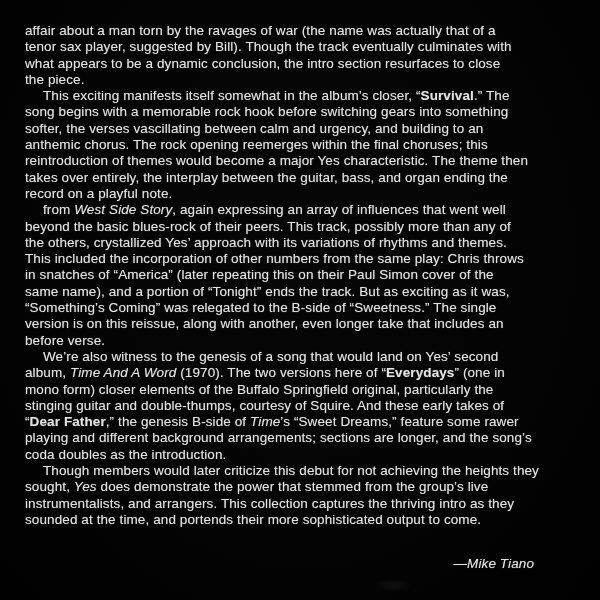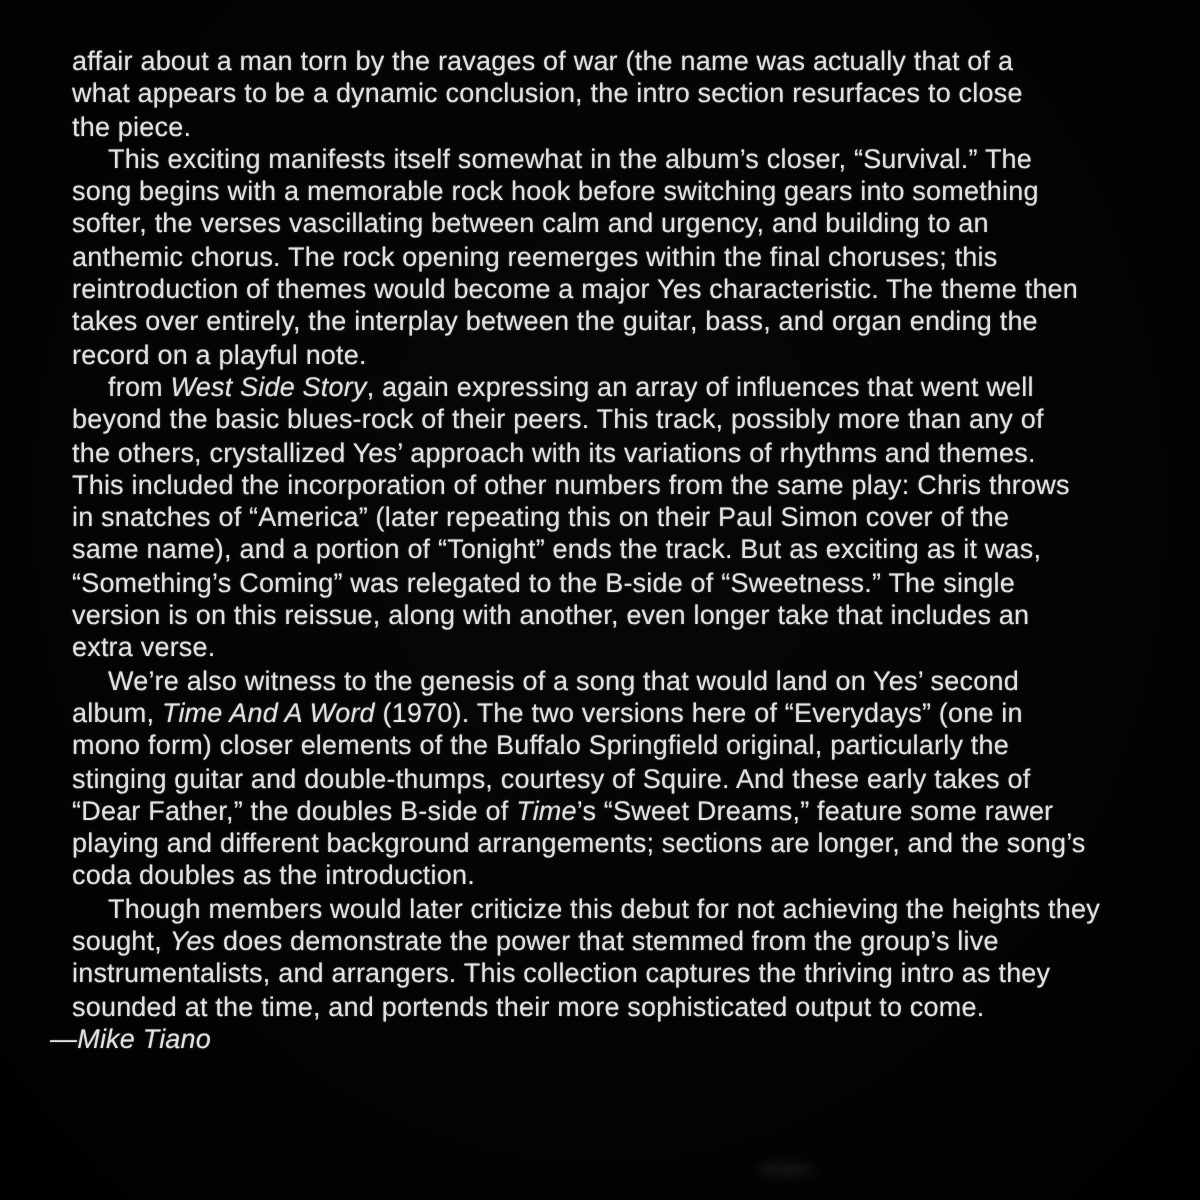--- a/index.html
+++ b/index.html
@@ -22,49 +22,51 @@
     width: 509px;
     color: #e2e2e2;
     font-size: 13.5px;
     line-height: 16.3px;
     text-shadow: 0 0 1px rgba(235,235,235,0.45);
     letter-spacing: 0.1px;
   }
   .line {
     white-space: pre;
     height: 16.3px;
-    margin-left: 11px;
   }
   .para.indent .line:first-child {
     padding-left: 18px;
   }
-  .run-b { font-weight: 400; }
+  .run-b { font-weight: 700; }
   .run-i { font-style: italic; }
   .signature-line {
+    text-align: right;
     font-style: italic;
     height: 16.3px;
+    margin-top: 28px;
   }
   .smudge {
     position: absolute;
     left: 378px;
     top: 582px;
     width: 30px;
     height: 6px;
     background: rgba(110,110,110,0.18);
     border-radius: 50%;
     filter: blur(3px);
   }
 </style>
 </head>
 <body>
 
 <div class="page">
   <div class="text-block" id="text-block">
       <div class="para">
         <div class="line"><span class="run-n">affair about a man torn by the ravages of war (the name was actually that of a</span></div>
+        <div class="line"><span class="run-n">tenor sax player, suggested by Bill). Though the track eventually culminates with</span></div>
         <div class="line"><span class="run-n">what appears to be a dynamic conclusion, the intro section resurfaces to close</span></div>
         <div class="line"><span class="run-n">the piece.</span></div>
       </div>
       <div class="para indent">
         <div class="line"><span class="run-n">This exciting manifests itself somewhat in the album’s closer, “</span><span class="run-b">Survival</span><span class="run-n">.” The</span></div>
         <div class="line"><span class="run-n">song begins with a memorable rock hook before switching gears into something</span></div>
         <div class="line"><span class="run-n">softer, the verses vascillating between calm and urgency, and building to an</span></div>
         <div class="line"><span class="run-n">anthemic chorus. The rock opening reemerges within the final choruses; this</span></div>
         <div class="line"><span class="run-n">reintroduction of themes would become a major Yes characteristic. The theme then</span></div>
         <div class="line"><span class="run-n">takes over entirely, the interplay between the guitar, bass, and organ ending the</span></div>
@@ -72,28 +74,28 @@
       </div>
       <div class="para indent">
         <div class="line"><span class="run-n">from </span><span class="run-i">West Side Story</span><span class="run-n">, again expressing an array of influences that went well</span></div>
         <div class="line"><span class="run-n">beyond the basic blues-rock of their peers. This track, possibly more than any of</span></div>
         <div class="line"><span class="run-n">the others, crystallized Yes’ approach with its variations of rhythms and themes.</span></div>
         <div class="line"><span class="run-n">This included the incorporation of other numbers from the same play: Chris throws</span></div>
         <div class="line"><span class="run-n">in snatches of “America” (later repeating this on their Paul Simon cover of the</span></div>
         <div class="line"><span class="run-n">same name), and a portion of “Tonight” ends the track. But as exciting as it was,</span></div>
         <div class="line"><span class="run-n">“Something’s Coming” was relegated to the B-side of “Sweetness.” The single</span></div>
         <div class="line"><span class="run-n">version is on this reissue, along with another, even longer take that includes an</span></div>
-        <div class="line"><span class="run-n">extra verse.</span></div>
+        <div class="line"><span class="run-n">before verse.</span></div>
       </div>
       <div class="para indent">
         <div class="line"><span class="run-n">We’re also witness to the genesis of a song that would land on Yes’ second</span></div>
         <div class="line"><span class="run-n">album, </span><span class="run-i">Time And A Word</span><span class="run-n"> (1970). The two versions here of “</span><span class="run-b">Everydays</span><span class="run-n">” (one in</span></div>
         <div class="line"><span class="run-n">mono form) closer elements of the Buffalo Springfield original, particularly the</span></div>
         <div class="line"><span class="run-n">stinging guitar and double-thumps, courtesy of Squire. And these early takes of</span></div>
-        <div class="line"><span class="run-n">“</span><span class="run-b">Dear Father</span><span class="run-n">,” the doubles B-side of </span><span class="run-i">Time</span><span class="run-n">’s “Sweet Dreams,” feature some rawer</span></div>
+        <div class="line"><span class="run-n">“</span><span class="run-b">Dear Father</span><span class="run-n">,” the genesis B-side of </span><span class="run-i">Time</span><span class="run-n">’s “Sweet Dreams,” feature some rawer</span></div>
         <div class="line"><span class="run-n">playing and different background arrangements; sections are longer, and the song’s</span></div>
         <div class="line"><span class="run-n">coda doubles as the introduction.</span></div>
       </div>
       <div class="para indent">
         <div class="line"><span class="run-n">Though members would later criticize this debut for not achieving the heights they</span></div>
         <div class="line"><span class="run-n">sought, </span><span class="run-i">Yes</span><span class="run-n"> does demonstrate the power that stemmed from the group’s live</span></div>
         <div class="line"><span class="run-n">instrumentalists, and arrangers. This collection captures the thriving intro as they</span></div>
         <div class="line"><span class="run-n">sounded at the time, and portends their more sophisticated output to come.</span></div>
       </div>
       <div class="signature-line">—Mike Tiano</div>

